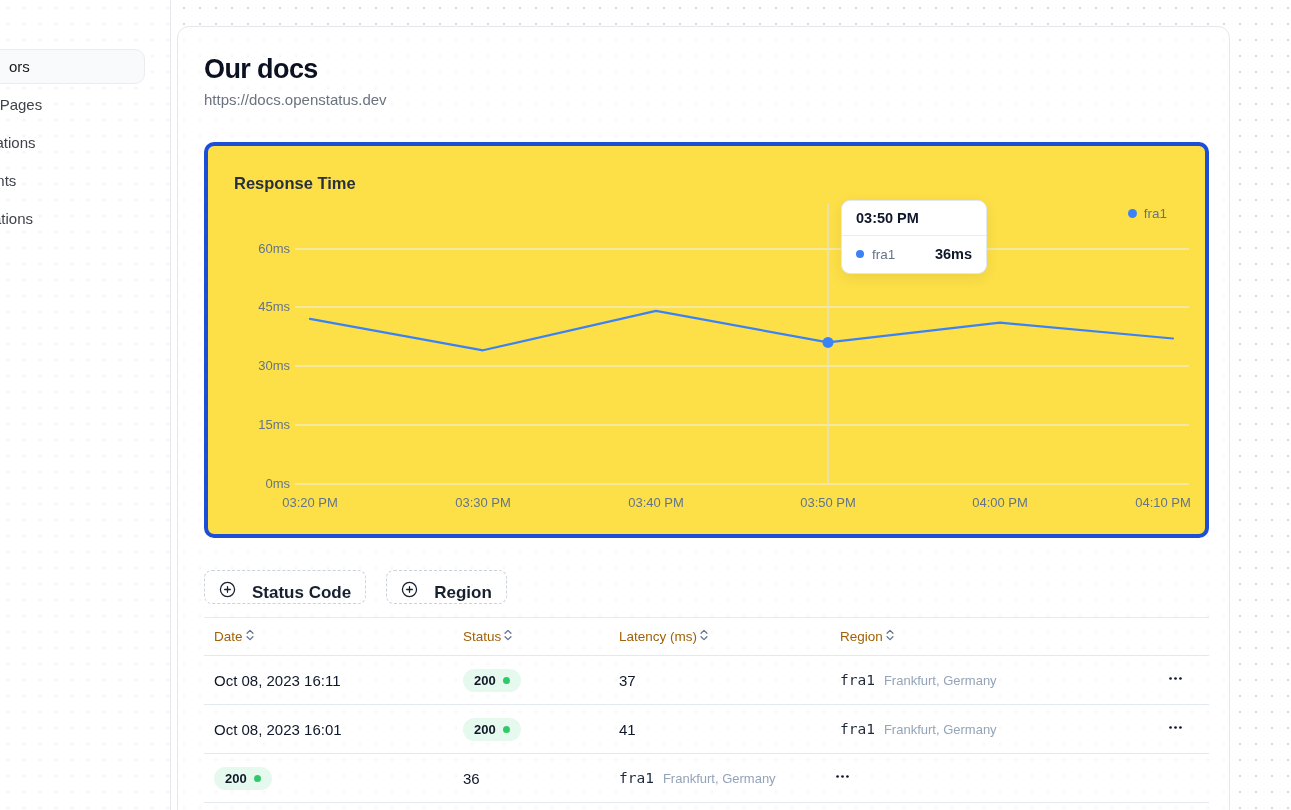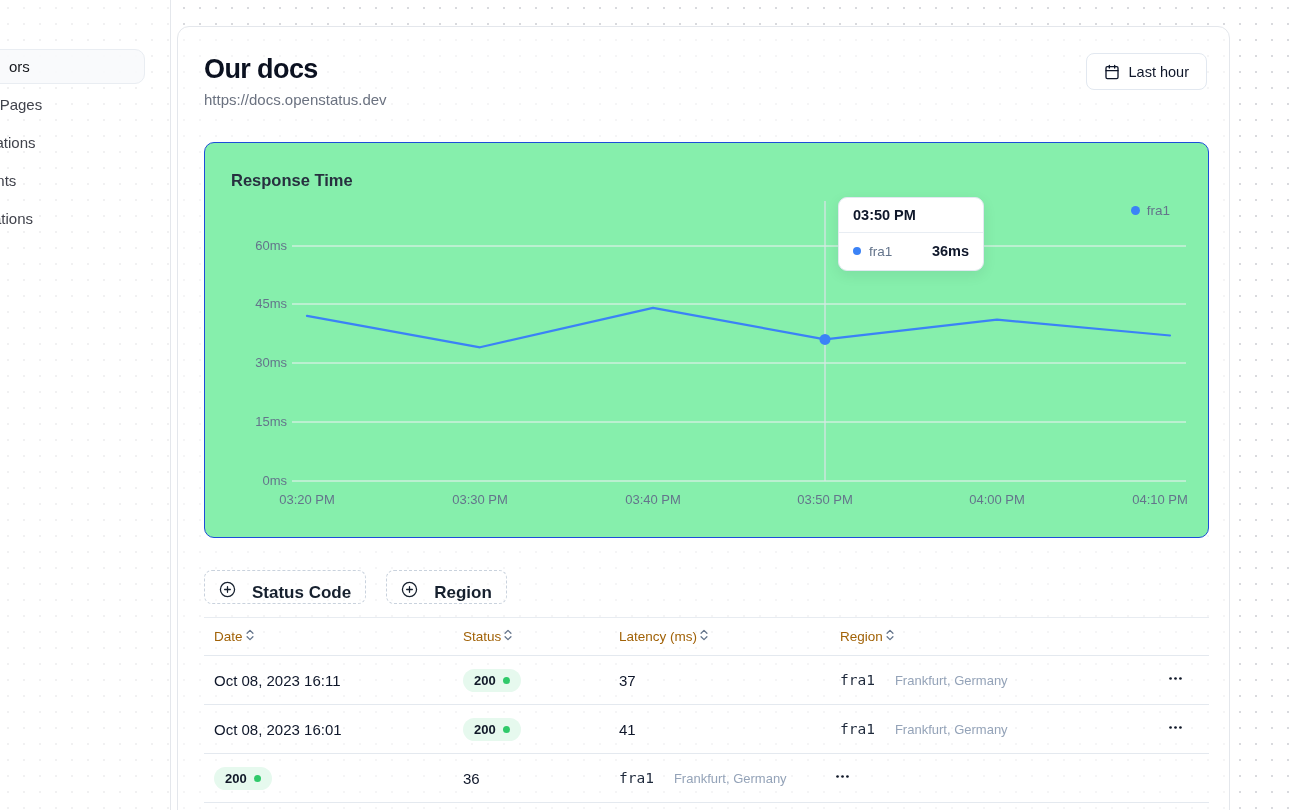--- a/index.html
+++ b/index.html
@@ -52,21 +52,21 @@
     border:1px solid #e2e8f0; border-radius:8px;
     font-size:14.5px; color:#0f172a; cursor:pointer;
     font-family:inherit;
   }
   .range-btn svg { display:block; }
 
   
   .chart-card {
     position:relative; margin-top:34px;
     width:1005px; height:396px;
-    background:#86efac; border:1px solid #1d4ed8; border-radius:10px;
+    background:#fde047; border:4px solid #1d4ed8; border-radius:10px;
   }
   .chart-title { position:absolute; left:26px; top:28px; font-size:16.5px; font-weight:600; color:#27303f; }
   .legend { position:absolute; right:38px; top:60px; display:flex; align-items:center; gap:7px; font-size:13.5px; color:#64748b; }
   .dot { width:9px; height:9px; border-radius:50%; background:#3b82f6; display:inline-block; }
   .chart-svg { position:absolute; left:0; top:0; }
   .ytick, .xtick { font-size:13px; fill:#64748b; font-family:"Liberation Sans", sans-serif; }
 
   .tooltip {
     position:absolute; left:633px; top:54px; width:146px;
     background:#fff; border:1px solid #e2e8f0; border-radius:9px;
@@ -101,50 +101,41 @@
   .th svg { flex:none; }
   .td { font-size:15px; color:#0f172a; padding-left:10px; }
   .badge {
     display:inline-flex; align-items:center; gap:7px;
     padding:4px 11px; border-radius:999px; background:#e6f9ee;
     font-size:13px; font-weight:700; color:#101828;
   }
   .badge .status-dot { width:7px; height:7px; border-radius:50%; background:#2fc96a; }
   .region-cell { display:flex; align-items:baseline; gap:9px; }
   .region-code { font-family:"DejaVu Sans Mono", monospace; font-size:14.5px; color:#1e293b; }
-  .region-name { font-size:13px; color:#94a3b8;margin-left:11px; }
+  .region-name { font-size:13px; color:#94a3b8; }
   .row-menu { background:none; border:none; cursor:pointer; padding:4px; display:flex; }
 </style>
 </head>
 <body>
 
 <nav class="sidebar">
   <div class="nav-item active">ors</div>
   <div class="nav-item">s Pages</div>
   <div class="nav-item">cations</div>
   <div class="nav-item">ents</div>
   <div class="nav-item">rations</div>
 </nav>
 
 <main class="main-card">
 
   <div class="card-header">
     <div>
       <h1 class="page-title">Our docs</h1>
       <div class="page-url">https://docs.openstatus.dev</div>
     </div>
-    <button class="range-btn">
-      <span>
-        <svg width="16" height="16" viewBox="0 0 24 24" fill="none" stroke="#0f172a" stroke-width="2" stroke-linecap="round" stroke-linejoin="round">
-          <rect x="3" y="4" width="18" height="18" rx="2"></rect>
-            <path d="M16 2v4M8 2v4M3 10h18"></path>
-        </svg>
-      </span>
-      <span>Last hour</span>
-    </button>
   </div>
 
   <section class="chart-card">
     <div class="chart-title">Response Time</div>
 
     <div class="legend">
       <span class="dot"></span>
       <span>fra1</span>
     </div>
 

